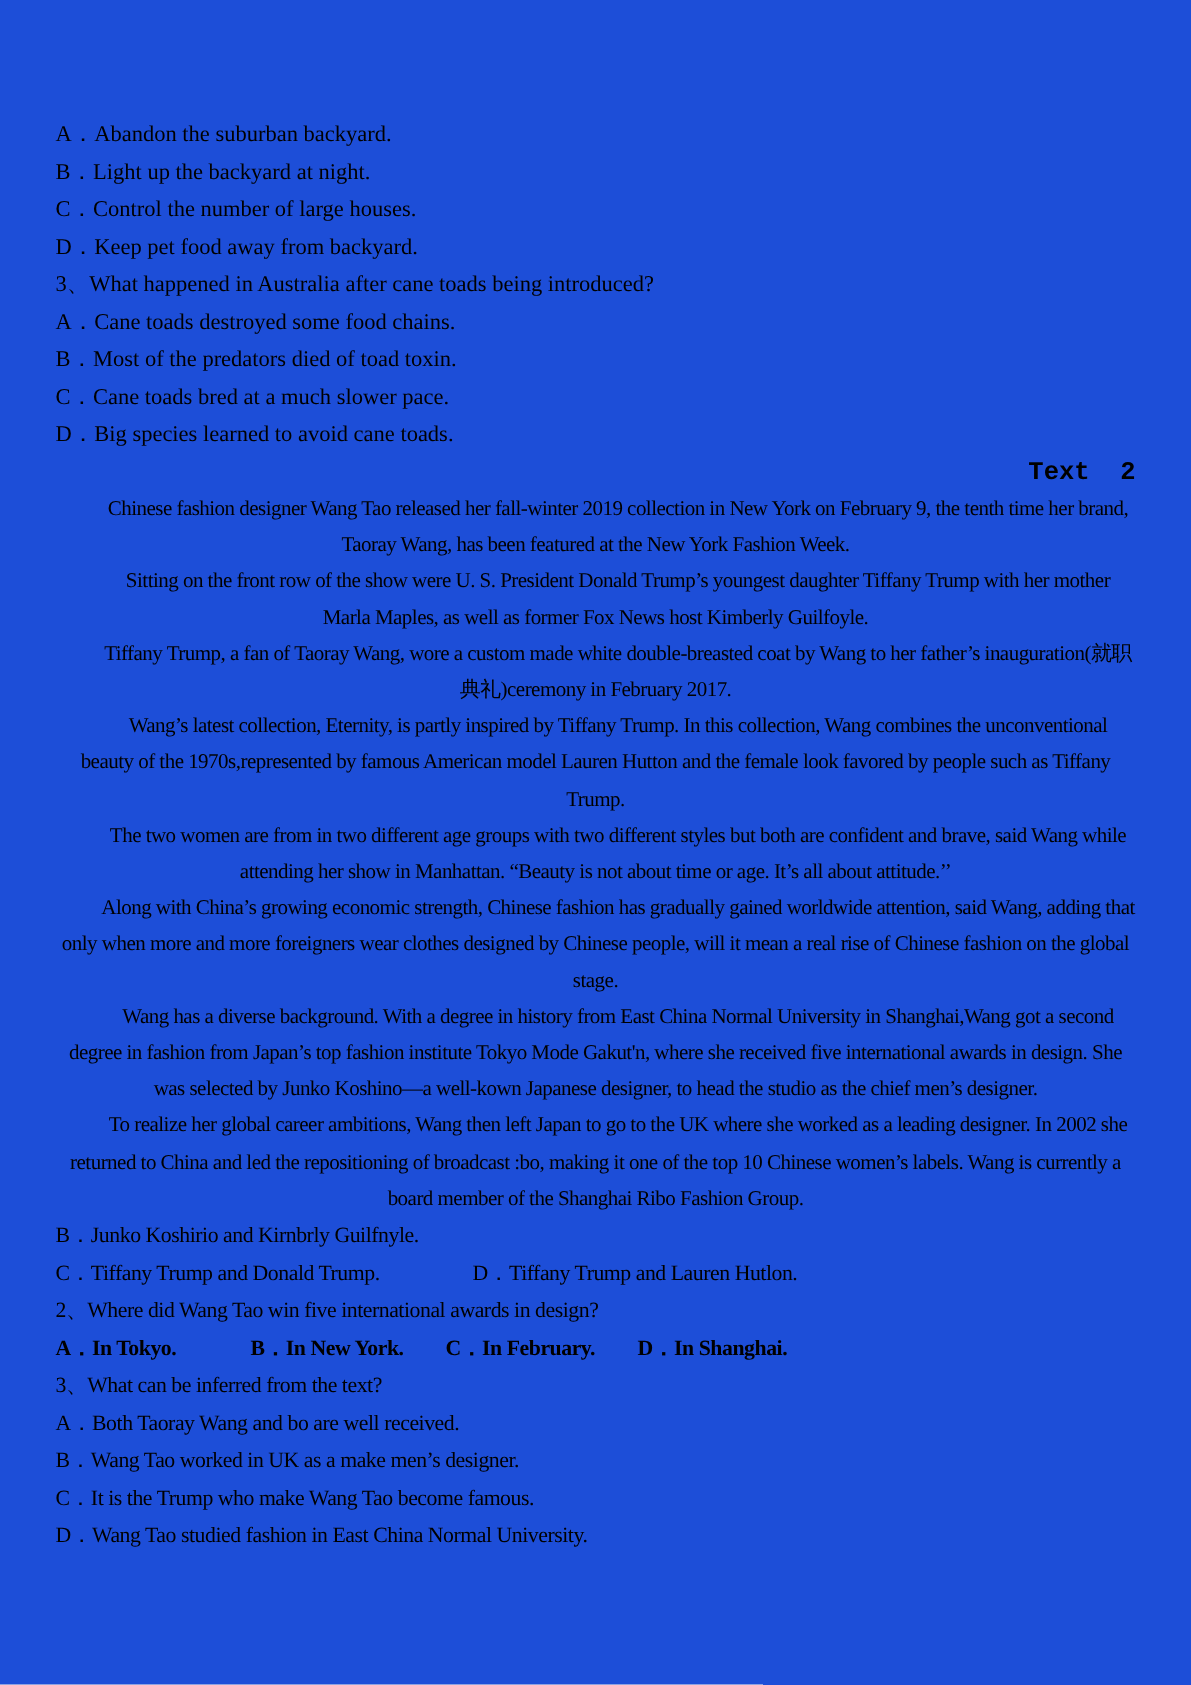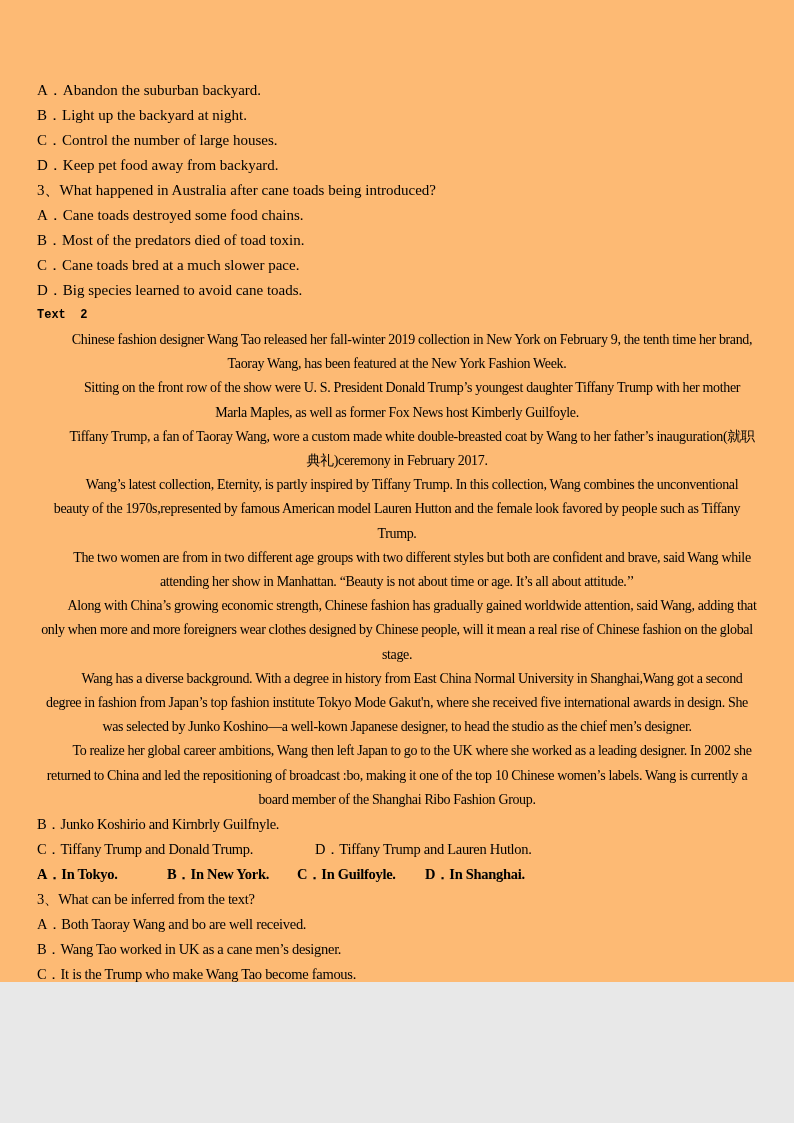--- a/index.html
+++ b/index.html
@@ -1,43 +1,43 @@
 <!DOCTYPE html>
 <html><head>
 <meta charset="utf-8">
 <style>
   html, body { margin: 0; padding: 0; background: #e8e8e8; }
   .page {
     position: relative;
     width: 794px;
-    height: 982px;
+    height: 1123px;
     margin: 0 auto;
-    background: #fdba74;
+    background: #1d4ed8;
     color: #000000;
     font-family: "Liberation Serif", serif;
     overflow: hidden;
   }
   .content {
     position: absolute;
     left: 37px;
     right: 37px;
     top: 78px;
   }
   
   .top-section .line {
     font-size: 15px;
     line-height: 25px;
     white-space: nowrap;
   }
   
   .t2-heading {
     font-family: "Liberation Mono", monospace;
-    font-size: 12px;
+    font-size: 17px;
     line-height: 25px;
-    text-align: left;
+    text-align: right;
     white-space: pre;
     font-weight: 600;
   }
   
   .passage p {
     margin: 0;
     font-size: 14px;
     letter-spacing: -0.35px;
     line-height: 24.2px;
     text-indent: 30px;
@@ -93,28 +93,29 @@
 
     <section class="t2-questions">
       <div class="opts-2col">
         <div class="line">B．Junko Koshirio and Kirnbrly Guilfnyle.</div>
       </div>
       <div class="opts-2col">
         <div class="line">C．Tiffany Trump and Donald Trump.</div>
         <div class="line">D．Tiffany Trump and Lauren Hutlon.</div>
       </div>
 
+      <div class="line">2、Where did Wang Tao win five international awards in design?</div>
       <div class="opts-4col">
         <div class="line">A．In Tokyo.</div>
         <div class="line">B．In New York.</div>
-        <div class="line">C．In Guilfoyle.</div>
+        <div class="line">C．In February.</div>
         <div class="line">D．In Shanghai.</div>
       </div>
 
       <div class="line">3、What can be inferred from the text?</div>
       <div class="line">A．Both Taoray Wang and bo are well received.</div>
-      <div class="line">B．Wang Tao worked in UK as a cane men’s designer.</div>
+      <div class="line">B．Wang Tao worked in UK as a make men’s designer.</div>
       <div class="line">C．It is the Trump who make Wang Tao become famous.</div>
       <div class="line">D．Wang Tao studied fashion in East China Normal University.</div>
     </section>
 
   </div>
 </div>
 
 </body></html>

